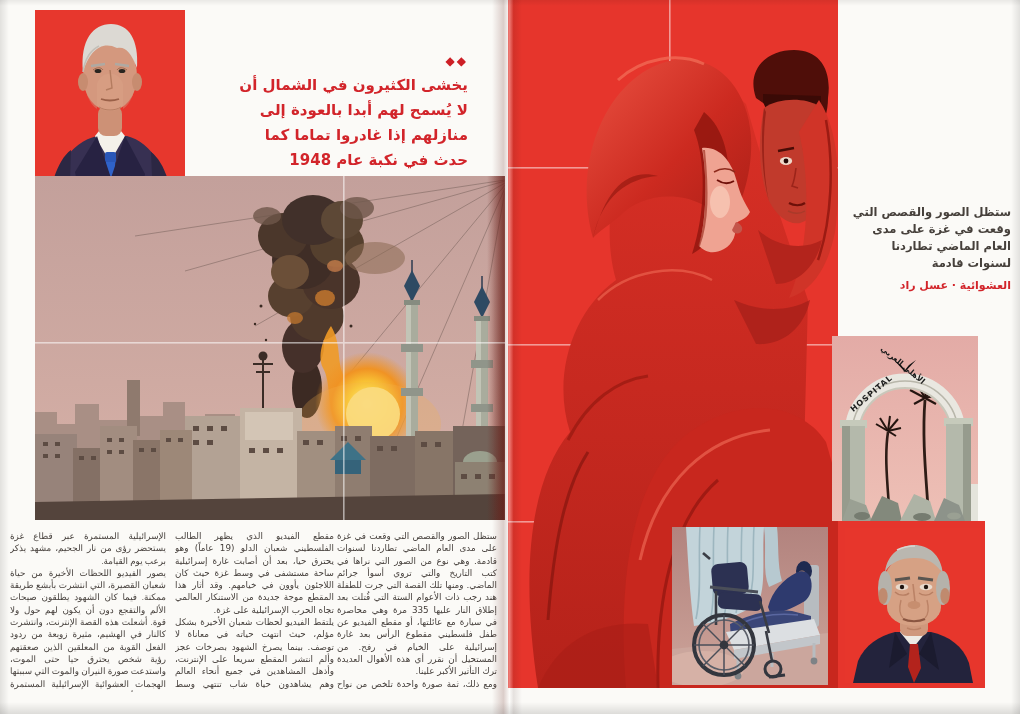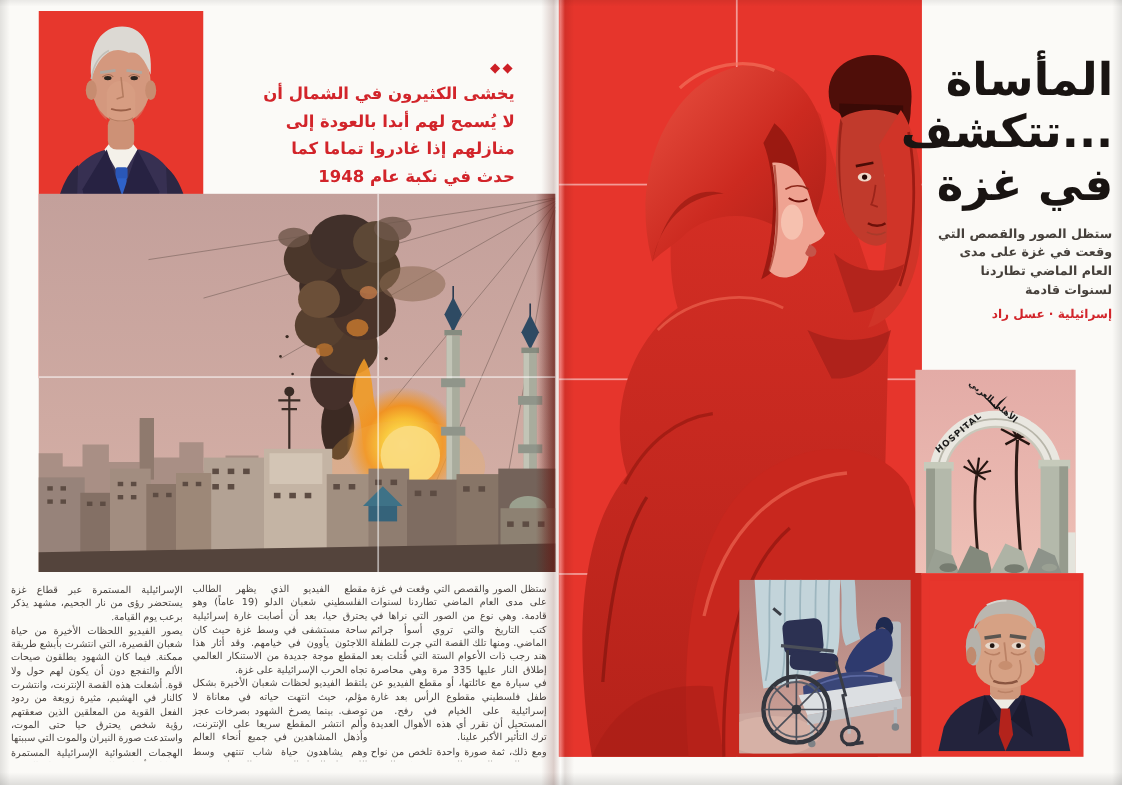--- a/index.html
+++ b/index.html
@@ -343,30 +343,25 @@
         <path d="M150,688 C148,600 164,520 210,480" stroke="#8e150e" stroke-width="3" fill="none" opacity="0.7"></path>
         <path d="M60,440 C80,400 110,380 140,376" stroke="#8e150e" stroke-width="3" fill="none" opacity="0.6"></path>
         <path d="M40,620 C46,540 58,486 80,452" stroke="#7c120c" stroke-width="3" fill="none" opacity="0.6"></path>
         <path d="M226,300 C252,312 280,312 302,300 C296,330 272,346 248,344 Z" fill="#a8201a" opacity="0.8"></path>
         <path d="M90,300 C120,270 170,262 204,280" stroke="#f06a55" stroke-width="2.5" fill="none" opacity="0.6"></path>
         <path d="M30,688 C50,640 90,620 140,624 L150,688 Z" fill="#a81d15" opacity="0.55"></path>
       </g>
     </svg>
   </div>
 
-  <div id="headline">
-    <div>المأساة</div>
-    <div>...تتكشف</div>
-    <div>في غزة</div>
-  </div>
 
   <div id="standfirst">ستظل الصور والقصص التي وقعت في غزة على مدى العام الماضي تطاردنا لسنوات قادمة</div>
 
   <div id="byline">
-    <div>إسرائيلية · عسل راد</div>
+    <div>العشوائية · عسل راد</div>
   </div>
 
   <div class="panel" id="arch-panel">
     <svg viewBox="0 0 146 185" preserveAspectRatio="none">
       <defs>
         <linearGradient id="archsky" x1="0" y1="0" x2="0" y2="1">
           <stop offset="0" stop-color="#e3aba6"></stop>
             <stop offset="1" stop-color="#eec0b6"></stop>
         </linearGradient>
       </defs>

